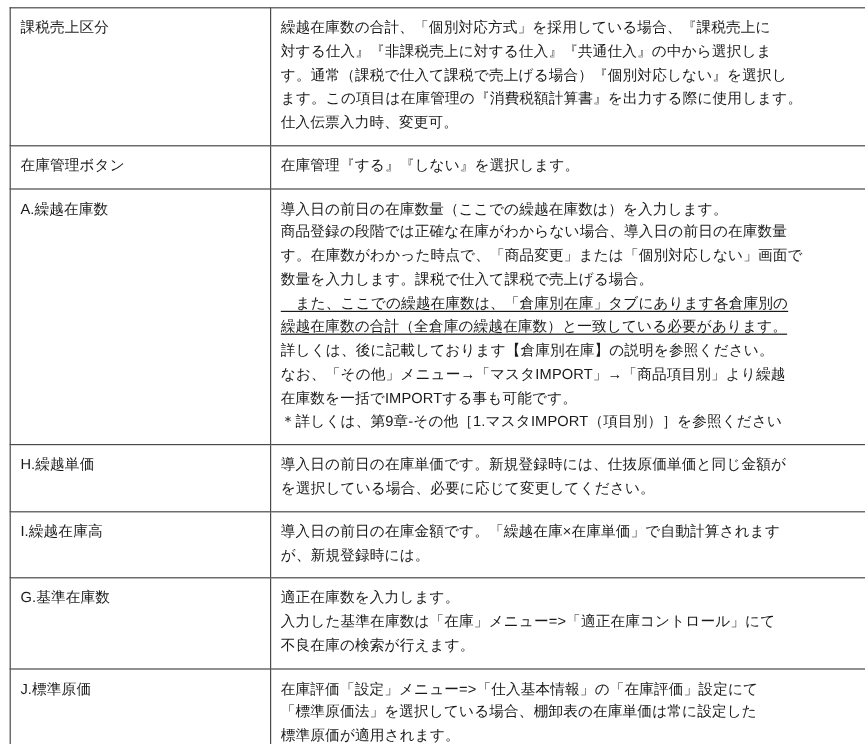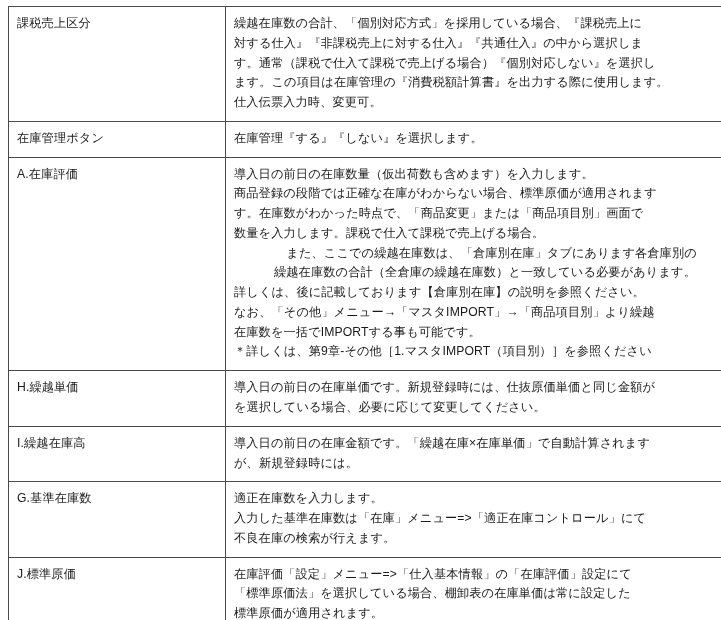--- a/index.html
+++ b/index.html
@@ -38,22 +38,22 @@
     width: 200px;
   }
   td.desc-cell {
     width: 482px;
   }
   .line {
     display: block;
     white-space: pre-wrap;
   }
   .line.underline {
+    text-decoration: underline;
     text-underline-offset: 2px;
-    margin-left: 40px;
   }
 </style>
 </head>
 <body>
 
 <div class="page">
   <table class="spec-table">
     <tbody>
         <tr>
           <td class="label-cell">
@@ -70,26 +70,26 @@
         <tr>
           <td class="label-cell">
             <span class="line">在庫管理ボタン</span>
           </td>
           <td class="desc-cell">
             <span class="line">在庫管理『する』『しない』を選択します。</span>
           </td>
         </tr>
         <tr>
           <td class="label-cell">
-            <span class="line">A.在庫評価</span>
+            <span class="line">A.繰越在庫数</span>
           </td>
           <td class="desc-cell">
-            <span class="line">導入日の前日の在庫数量（仮出荷数も含めます）を入力します。</span>
-            <span class="line">商品登録の段階では正確な在庫がわからない場合、標準原価が適用されます</span>
-            <span class="line">す。在庫数がわかった時点で、「商品変更」または「商品項目別」画面で</span>
+            <span class="line">導入日の前日の在庫数量（ここでの繰越在庫数は）を入力します。</span>
+            <span class="line">商品登録の段階では正確な在庫がわからない場合、導入日の前日の在庫数量</span>
+            <span class="line">す。在庫数がわかった時点で、「商品変更」または「個別対応しない」画面で</span>
             <span class="line">数量を入力します。課税で仕入て課税で売上げる場合。</span>
             <span class="line underline">　また、ここでの繰越在庫数は、「倉庫別在庫」タブにあります各倉庫別の</span>
             <span class="line underline">繰越在庫数の合計（全倉庫の繰越在庫数）と一致している必要があります。</span>
             <span class="line">詳しくは、後に記載しております【倉庫別在庫】の説明を参照ください。</span>
             <span class="line">なお、「その他」メニュー→「マスタIMPORT」→「商品項目別」より繰越</span>
             <span class="line">在庫数を一括でIMPORTする事も可能です。</span>
             <span class="line">＊詳しくは、第9章-その他［1.マスタIMPORT（項目別）］を参照ください</span>
           </td>
         </tr>
         <tr>

